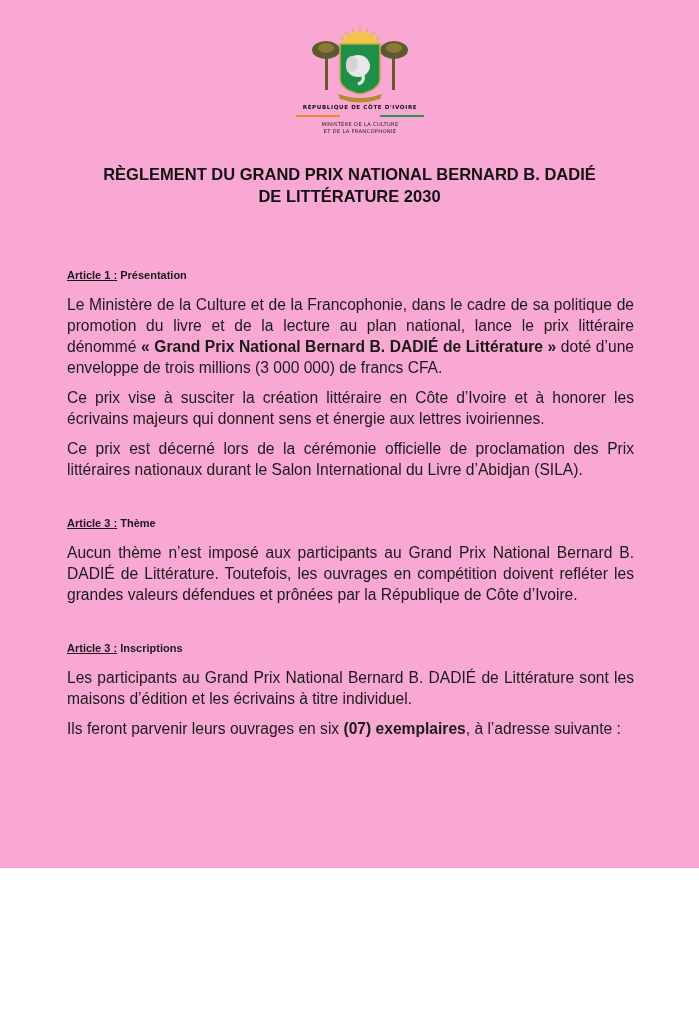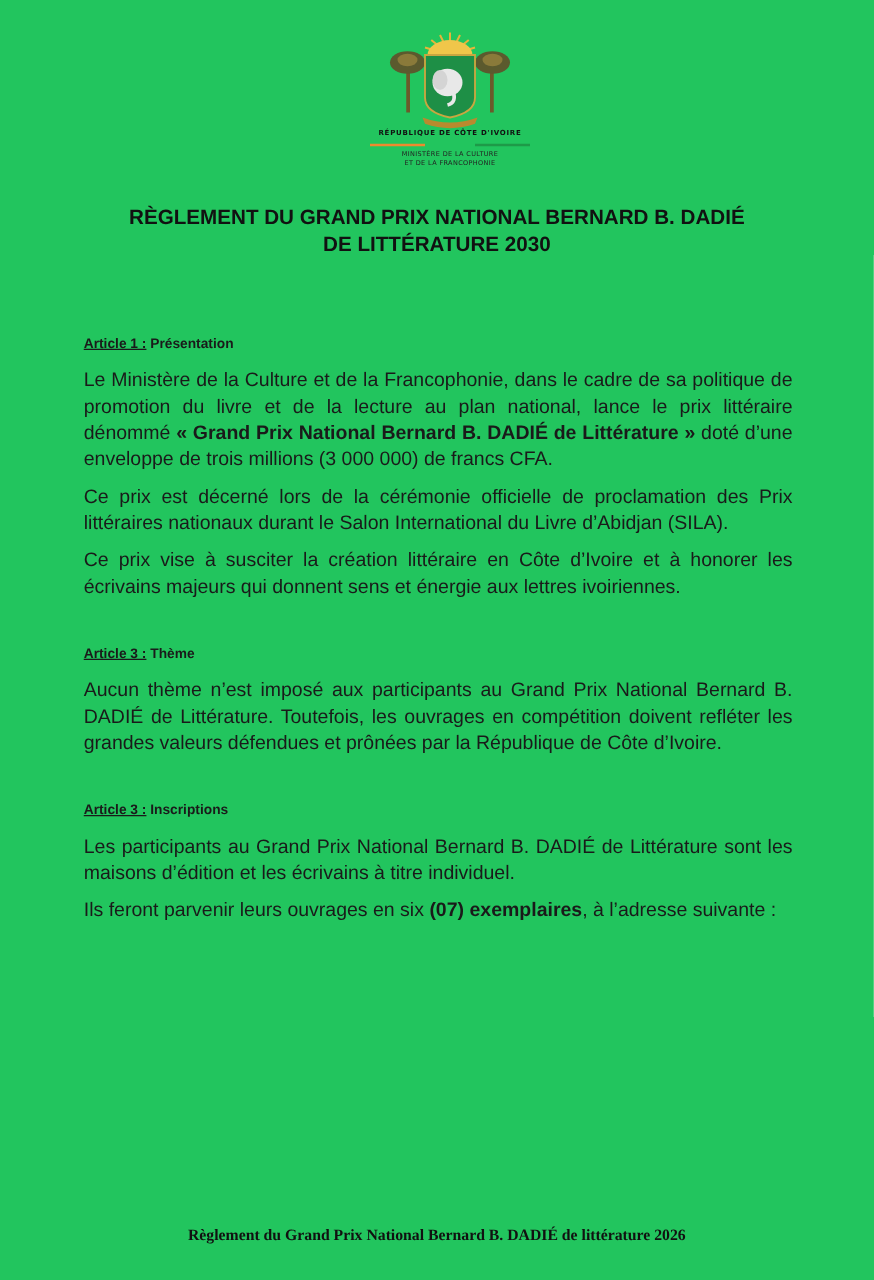--- a/index.html
+++ b/index.html
@@ -1,17 +1,17 @@
 <!DOCTYPE html>
 <html><head>
   <meta charset="utf-8">
   <style>
     html, body { margin: 0; padding: 0; background: #ffffff; }
     body { width: 699px; height: 1024px; position: relative; overflow: hidden; color: #111; }
-    .page { position: absolute; left: 0; top: 0; width: 699px; height: 1024px; background: #22c55e; }
+    .page { position: absolute; left: 0; top: 0; width: 699px; height: 868px; background: #f9a8d4; }
 
     
     .logo { position: absolute; left: 290px; top: 22px; width: 140px; height: 120px; }
     .coat { position: absolute; left: 18px; top: 0; width: 104px; height: 82px; }
     .rep-text { position: absolute; left: 0; top: 82px; width: 140px; text-align: center;
       font-family: "DejaVu Sans", sans-serif; font-weight: bold; font-size: 5.6px; letter-spacing: 0.6px; color: #111; }
     .flag-line { position: absolute; top: 93px; height: 2px; }
     .flag-orange { left: 6px; width: 44px; background: #ee8a2e; }
     .flag-green { left: 90px; width: 44px; background: #1e9a48; }
     .min-text { position: absolute; left: 0; top: 99px; width: 140px; text-align: center;
@@ -87,34 +87,33 @@
   <div class="title">
     <div>RÈGLEMENT DU GRAND PRIX NATIONAL BERNARD B. DADIÉ</div>
     <div>DE LITTÉRATURE 2030</div>
   </div>
 
   <div class="content">
 
     <div class="article">
       <div class="art-head"><span class="u">Article 1 :</span><span> Présentation</span></div>
       <p class="para"><span>Le Ministère de la Culture et de la Francophonie, dans le cadre de sa politique de promotion du livre et de la lecture au plan national, lance le prix littéraire dénommé </span><span class="b">« Grand Prix National Bernard B. DADIÉ de Littérature »</span><span> doté d’une enveloppe de trois millions (3 000 000) de francs CFA.</span></p>
+      <p class="para">Ce prix vise à susciter la création littéraire en Côte d’Ivoire et à honorer les écrivains majeurs qui donnent sens et énergie aux lettres ivoiriennes.</p>
       <p class="para">Ce prix est décerné lors de la cérémonie officielle de proclamation des Prix littéraires nationaux durant le Salon International du Livre d’Abidjan (SILA).</p>
-      <p class="para">Ce prix vise à susciter la création littéraire en Côte d’Ivoire et à honorer les écrivains majeurs qui donnent sens et énergie aux lettres ivoiriennes.</p>
     </div>
 
     <div class="article">
       <div class="art-head"><span class="u">Article 3 :</span><span> Thème</span></div>
       <p class="para">Aucun thème n’est imposé aux participants au Grand Prix National Bernard B.  DADIÉ de Littérature. Toutefois, les ouvrages en compétition doivent refléter les grandes valeurs défendues et prônées par la République de Côte d’Ivoire.</p>
     </div>
 
     <div class="article">
       <div class="art-head"><span class="u">Article 3 :</span><span> Inscriptions</span></div>
       <p class="para">Les participants au Grand Prix National Bernard B.  DADIÉ de Littérature sont les maisons d’édition et les écrivains à titre individuel.</p>
       <p class="para"><span>Ils feront parvenir leurs ouvrages en six </span><span class="b">(07) exemplaires</span><span>, à l’adresse suivante :</span></p>
     </div>
 
   </div>
 
   <div class="footer">
-    <div class="footer-title">Règlement du Grand Prix National Bernard B.  DADIÉ de littérature 2026</div>
   </div>
 
 </div>
 
 </body></html>

